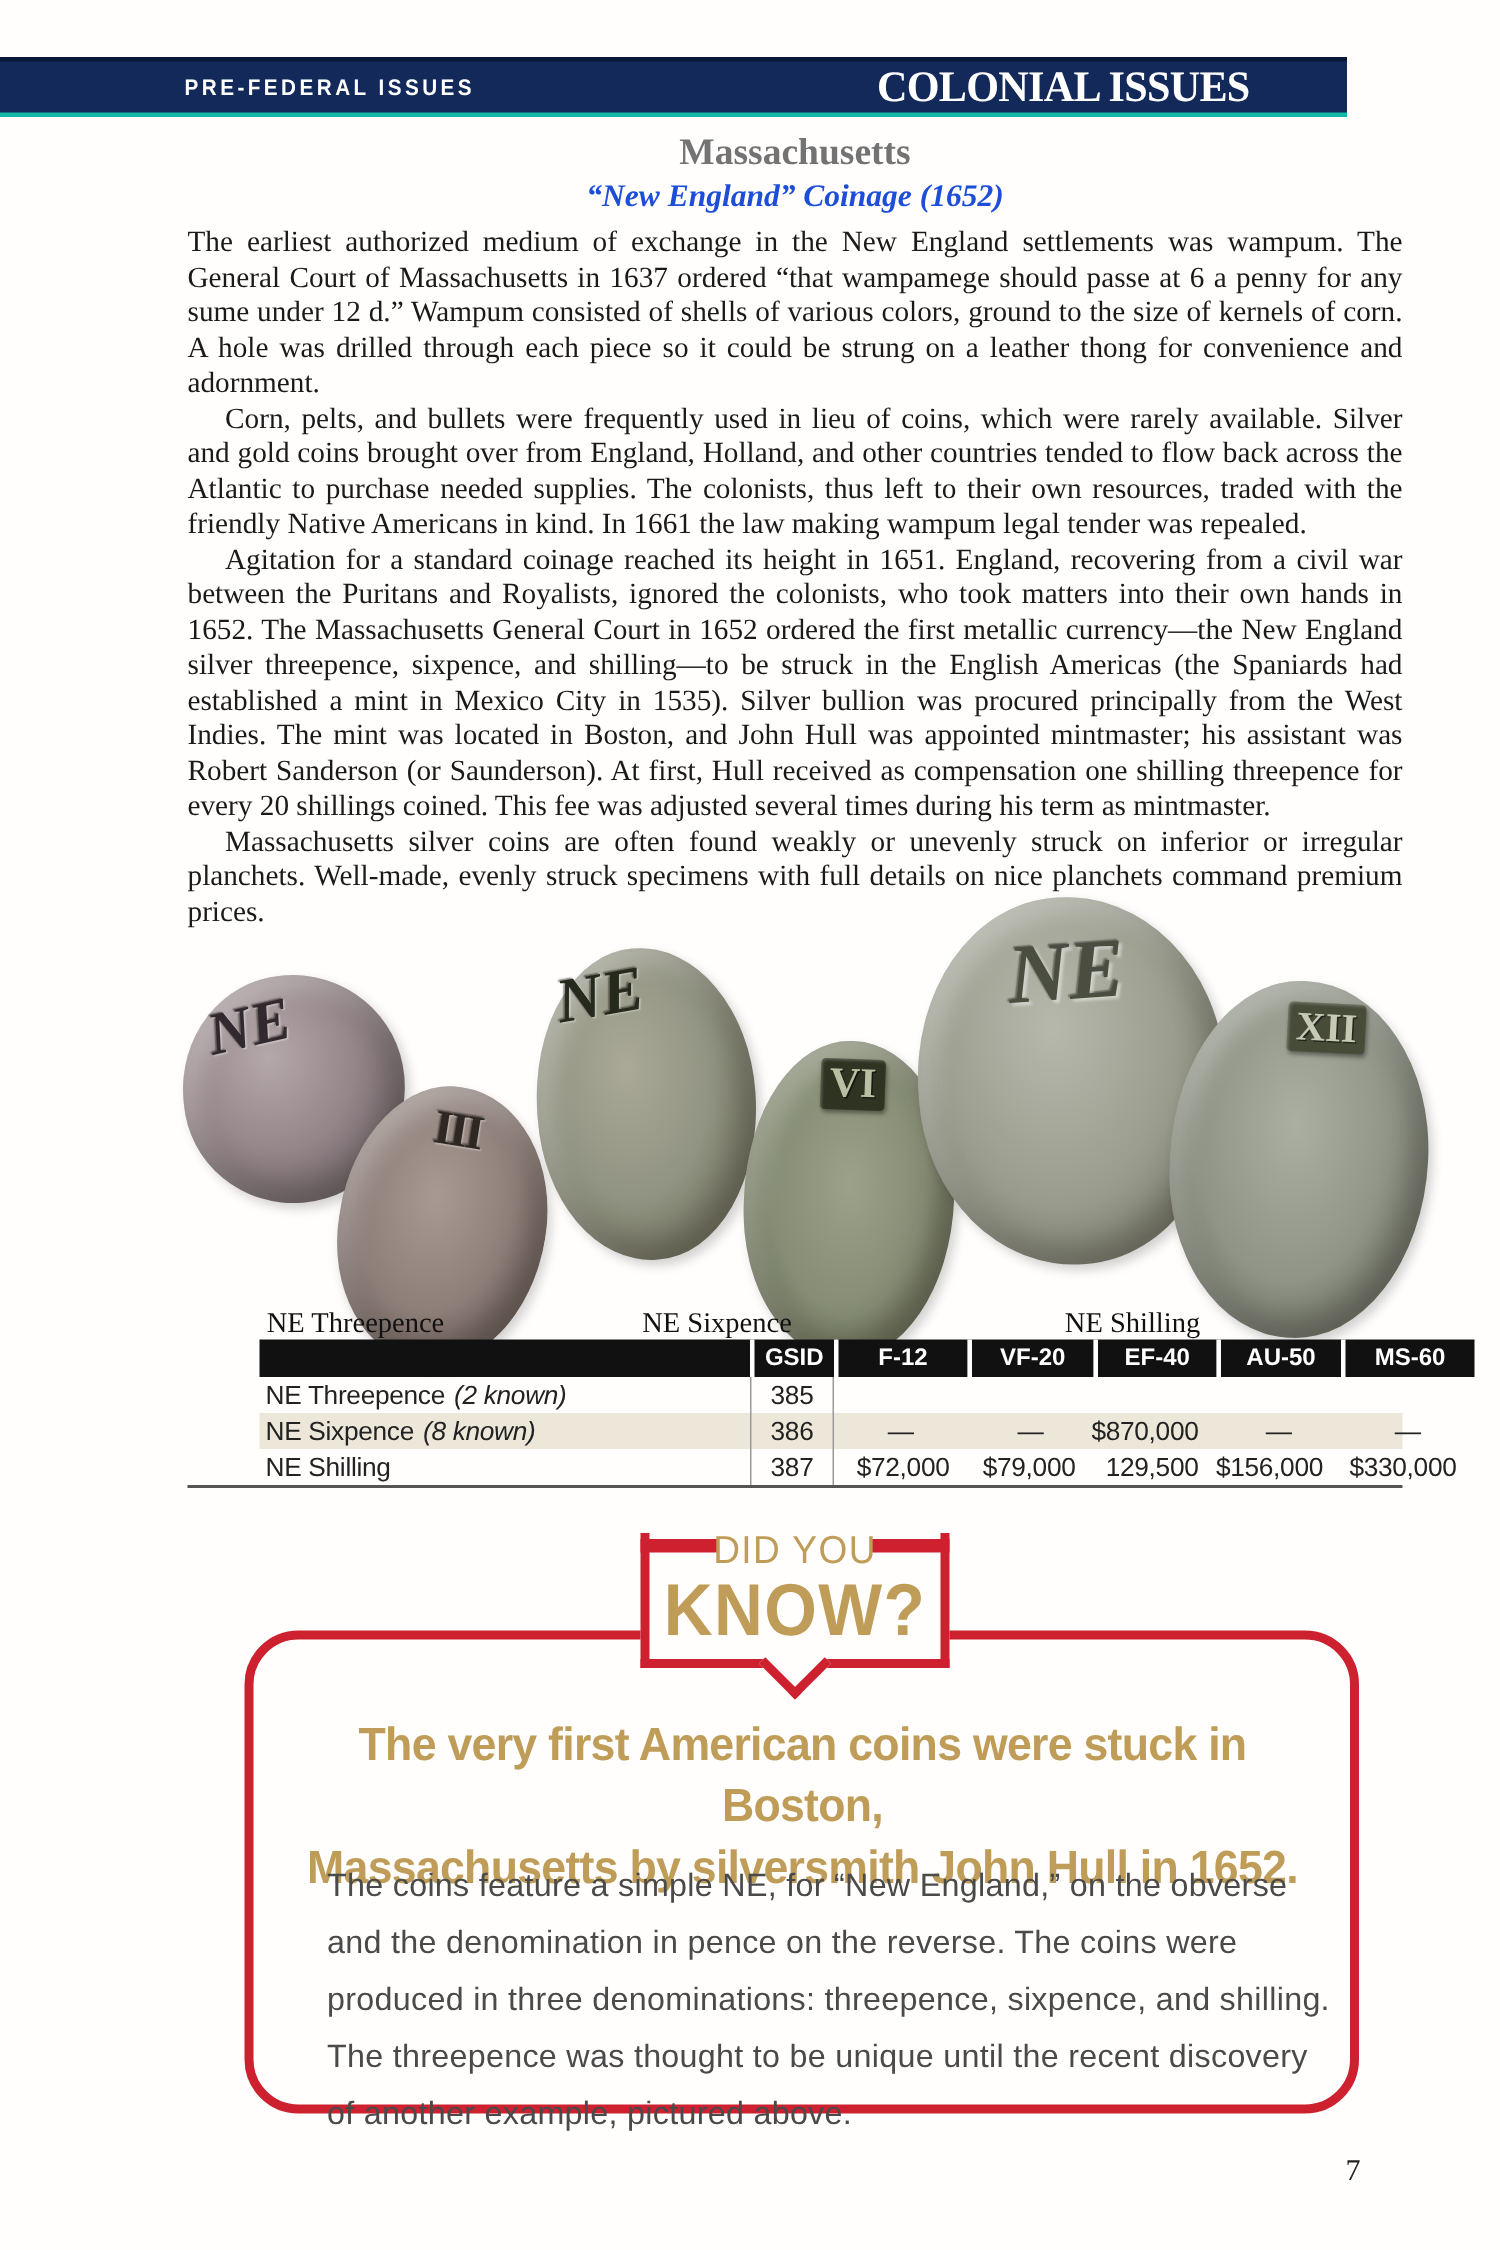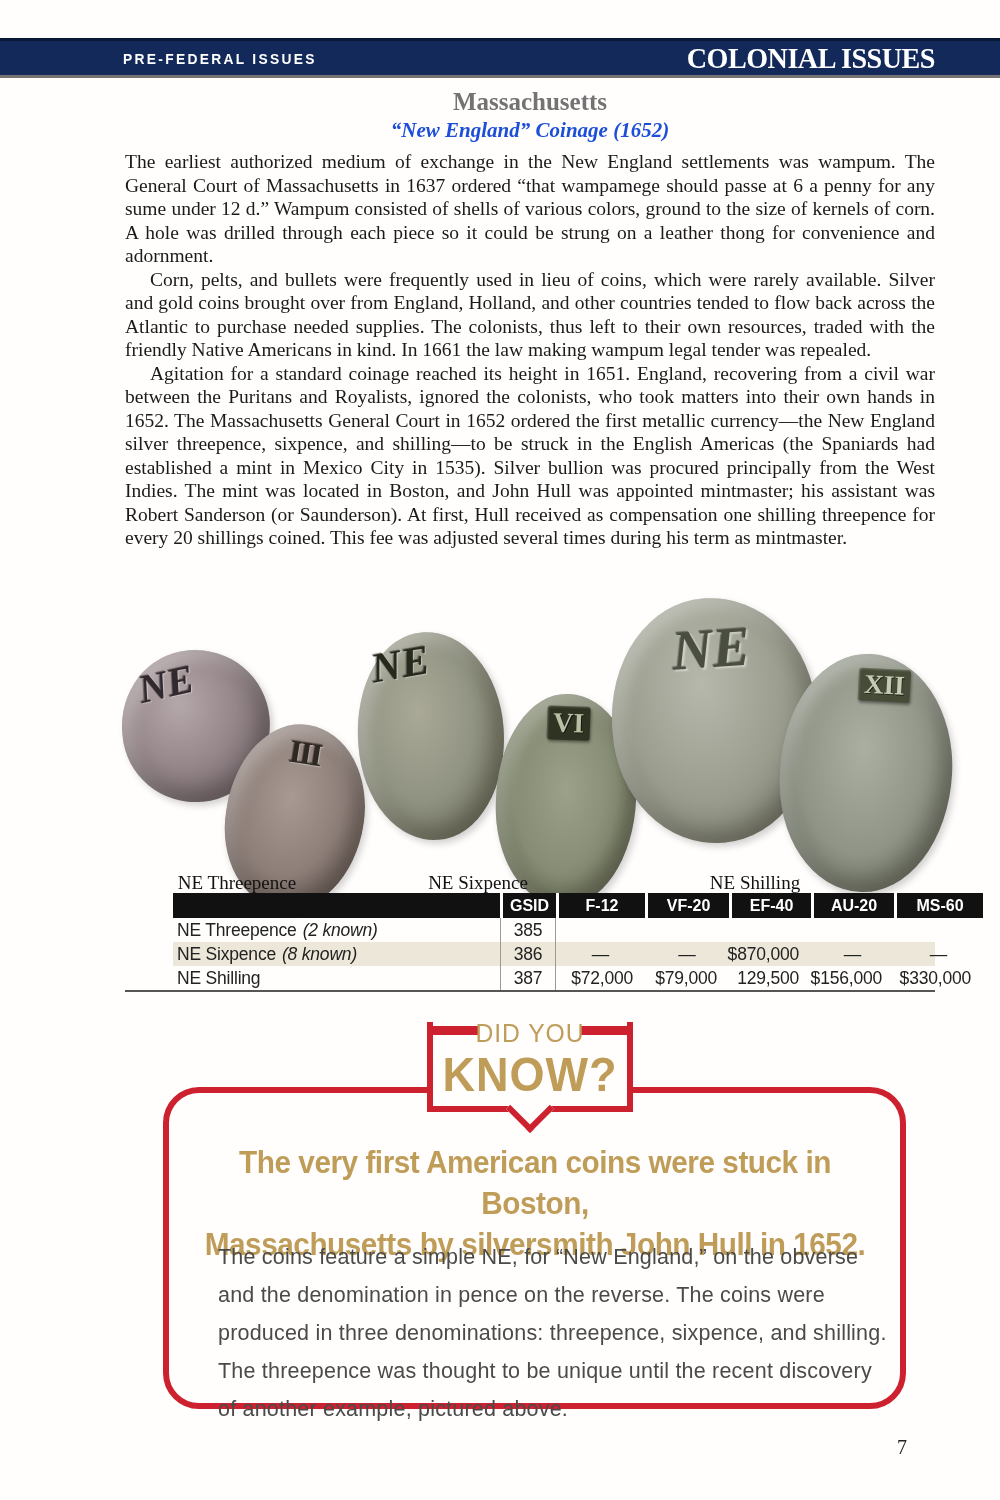--- a/index.html
+++ b/index.html
@@ -1,21 +1,21 @@
 <!DOCTYPE html>
 <html lang="en"><head>
 <meta charset="utf-8">
 <style>
   html,body{margin:0;padding:0;background:#ffffff;}
   #page{position:relative;width:1000px;height:1500px;background:#fffefd;overflow:hidden;
         font-family:"Liberation Serif", serif;color:#1a1a1a;}
 
   
-  .band{position:absolute;left:0;top:38px;width:1000px;height:40px;background:#12295a;
-        border-top:3px solid #0a1838;border-bottom:3px solid #737373;box-sizing:border-box;
+  .band{position:absolute;left:0;top:38px;width:898px;height:40px;background:#12295a;
+        border-top:3px solid #0a1838;border-bottom:3px solid #14b8a6;box-sizing:border-box;
         display:flex;align-items:center;justify-content:space-between;}
   .band-left{color:#fff;font-family:"Liberation Sans",sans-serif;font-size:15px;font-weight:bold;
         letter-spacing:2.5px;margin-left:123px;transform:scaleX(.92);transform-origin:left center;}
   .band-right{color:#fff;font-family:"Liberation Serif",serif;font-size:29px;font-weight:bold;
         letter-spacing:-.5px;margin-right:65px;transform:scaleX(.97);transform-origin:right center;}
 
   
   .article{position:absolute;left:125px;top:88px;width:810px;}
   .title{margin:0;text-align:center;font-size:25px;font-weight:bold;color:#737373;}
   .subtitle{margin:2px 0 7px 0;text-align:center;font-size:21px;font-weight:bold;font-style:italic;color:#1d4ed8;}
@@ -87,20 +87,21 @@
     <span class="band-left">PRE-FEDERAL ISSUES</span>
     <span class="band-right">COLONIAL ISSUES</span>
   </div>
 
   <div class="article">
     <h1 class="title">Massachusetts</h1>
     <h2 class="subtitle">“New England” Coinage (1652)</h2>
     <p>The earliest authorized medium of exchange in the New England settlements was wampum. The General Court of Massachusetts in 1637 ordered “that wampamege should passe at 6 a penny for any sume under 12 d.” Wampum consisted of shells of various colors, ground to the size of kernels of corn. A hole was drilled through each piece so it could be strung on a leather thong for convenience and adornment.</p>
     <p class="indent">Corn, pelts, and bullets were frequently used in lieu of coins, which were rarely available. Silver and gold coins brought over from England, Holland, and other countries tended to flow back across the Atlantic to purchase needed supplies. The colonists, thus left to their own resources, traded with the friendly Native Americans in kind. In 1661 the law making wampum legal tender was repealed.</p>
     <p class="indent">Agitation for a standard coinage reached its height in 1651. England, recovering from a civil war between the Puritans and Royalists, ignored the colonists, who took matters into their own hands in 1652. The Massachusetts General Court in 1652 ordered the first metallic currency—the New England silver threepence, sixpence, and shilling—to be struck in the English Americas (the Spaniards had established a mint in Mexico City in 1535). Silver bullion was procured principally from the West Indies. The mint was located in Boston, and John Hull was appointed mintmaster; his assistant was Robert Sanderson (or Saunderson). At first, Hull received as compensation one shilling threepence for every 20 shillings coined. This fee was adjusted several times during his term as mintmaster.</p>
+    <p class="indent">Massachusetts silver coins are often found weakly or unevenly struck on inferior or irregular planchets. Well-made, evenly struck specimens with full details on nice planchets command premium prices.</p>
   </div>
 
   <div class="coin" style="left:122px;top:650px;width:148px;height:152px;transform:rotate(-5deg);
               background:radial-gradient(ellipse at 40% 35%, #b5a8aa 0%, #958689 45%, #766a70 78%, #5e5257 100%);">
     <span class="stamp ne" style="left:20px;top:8px;font-size:40px;color:#32292e;transform:rotate(-8deg);position:absolute;">NE</span>
   </div>
   <div class="coin" style="left:226px;top:724px;width:138px;height:186px;transform:rotate(9deg);
               background:radial-gradient(ellipse at 45% 40%, #a89a93 0%, #8d7e78 50%, #6b5d58 82%, #54474337 100%),radial-gradient(ellipse at 60% 70%, #b0a299 0%, #8a7b74 60%, #5f524d 100%);">
     <span class="stamp" style="left:50%;top:10px;transform:translateX(-50%);font-size:32px;letter-spacing:-2px;color:#2e2722;position:absolute;">III</span>
   </div>
@@ -125,21 +126,21 @@
   <span class="coin-caption" style="left:478px;">NE Sixpence</span>
   <span class="coin-caption" style="left:755px;">NE Shilling</span>
 
   <div class="ptable">
     <div class="trow thead">
       <div class="cell"></div>
       <div class="cell">GSID</div>
       <div class="cell">F-12</div>
       <div class="cell">VF-20</div>
       <div class="cell">EF-40</div>
-      <div class="cell">AU-20</div>
+      <div class="cell">AU-50</div>
       <div class="cell">MS-60</div>
     </div>
     <div class="tbody">
       <div class="trow tbody-row">
         <div class="cell label-cell">
           <span>NE Threepence</span>
           <span class="note">(2 known)</span>
         </div>
         <div class="cell gsid-cell">385</div>
       </div>

